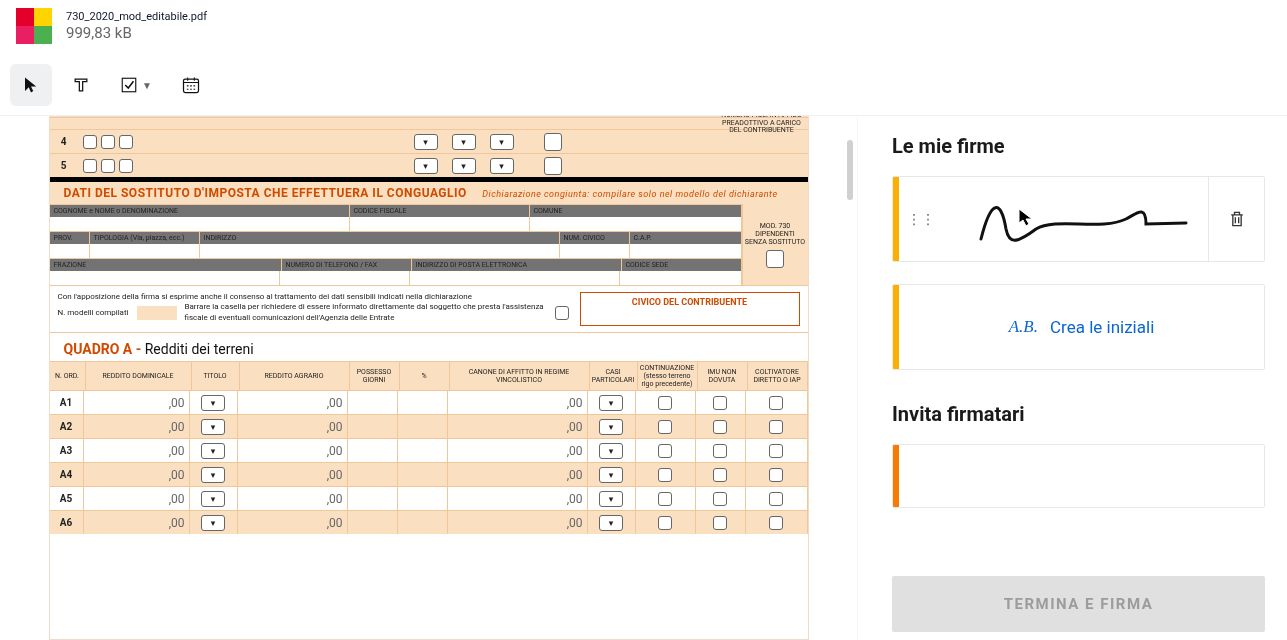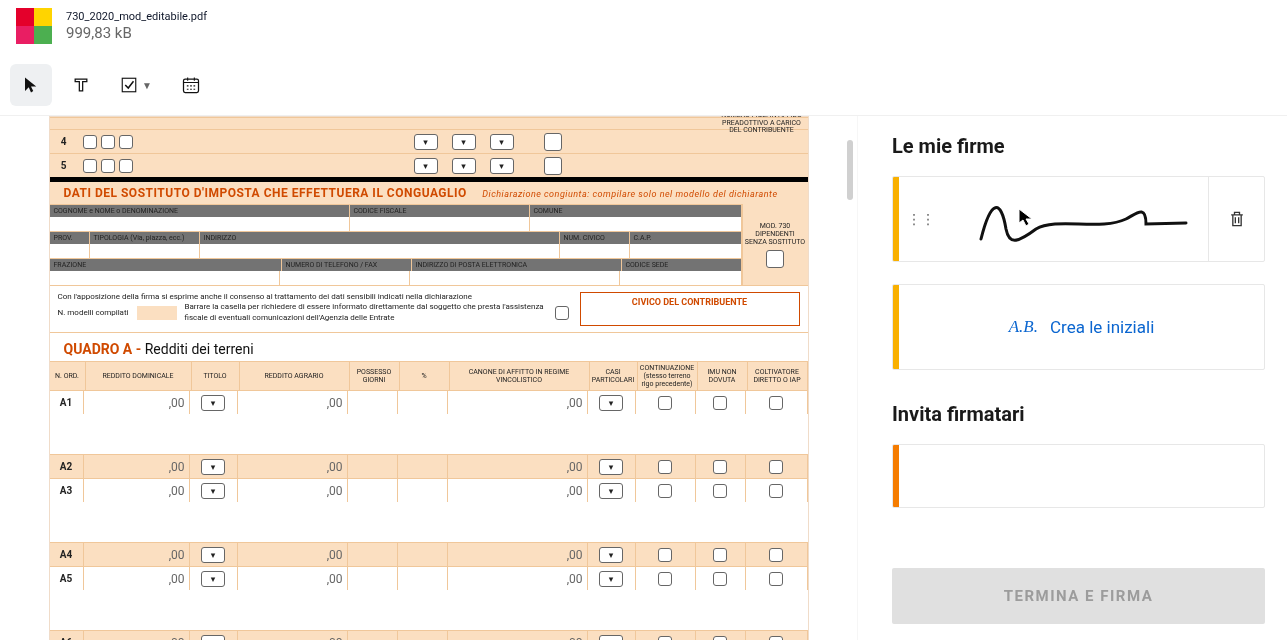--- a/index.html
+++ b/index.html
@@ -45,37 +45,37 @@
   .firma-box { background:#fff; border-top:1px solid #f0c79a; border-bottom:1px solid #f0c79a; padding:6px 8px; font-size:8px; display:flex; gap:10px; }
   .firma-text { flex:1; line-height:1.3; }
   .firma-field { width:220px; border:1px solid #d04a00; text-align:center; padding:4px 6px; color:#d04a00; font-weight:700; font-size:9px; }
 
   .quadro-title { padding:8px 14px 4px; color:#d04a00; font-weight:700; font-size:14px; }
   .quadro-title .sub { font-weight:400; color:#111; font-size:14px; }
 
   .table-hdr { display:flex; background:#fbdfc1; border-top:1px solid #f0c79a; font-size:7px; text-align:center; }
   .th { border-right:1px solid #f0c79a; padding:2px 2px; display:flex; align-items:center; justify-content:center; }
   .tr { display:flex; height:24px; background:#fff; border-top:1px solid #f0c79a; }
-  .tr.odd { background:#fbdfc1;margin-top:40px; }
+  .tr.odd { background:#fbdfc1; }
   .td { border-right:1px solid #f0c79a; display:flex; align-items:center; justify-content:center; font-size:8px; }
   .td .comma { color:#666; font-size:12px; margin-left:auto; padding-right:4px; }
   .a-label { width:34px; font-weight:700; font-size:10px; justify-content:center; }
 
   
   .sb-title { font-size:20px; font-weight:700; margin:10px 0 18px; }
   .card { border:1px solid #e7e7e7; border-radius:2px; display:flex; align-items:center; margin-bottom:22px; height:86px; overflow:hidden; }
   .card .accent { width:6px; align-self:stretch; background:#f9b000; }
   .card .accent.orange { background:#f57c00; }
   .drag-handle { width:44px; display:flex; justify-content:center; color:#666; font-size:14px; }
   .sig-img { flex:1; display:flex; justify-content:center; align-items:center; height:100%; position:relative; }
   .trash { width:56px; display:flex; justify-content:center; align-items:center; border-left:1px solid #e7e7e7; align-self:stretch; }
   .card-action { flex:1; display:flex; align-items:center; justify-content:center; gap:12px; color:#0b66d0; font-size:17px; }
   .card-action .ic-ab { font-style:italic; color:#0b66d0; font-family:Georgia, serif; }
 
-  .finish-btn { margin-top:auto; margin-bottom:16px; height:56px; background:#e0e0e0; color:#9c9c9c; font-size:15px; letter-spacing:1.5px; font-weight:700; display:flex; align-items:center; justify-content:center; border-radius:2px; }
+  .finish-btn { margin-top:auto; margin-bottom:8px; height:56px; background:#e0e0e0; color:#9c9c9c; font-size:15px; letter-spacing:1.5px; font-weight:700; display:flex; align-items:center; justify-content:center; border-radius:2px; }
 
   .small-right-block { width:92px; margin-left:auto; font-size:7px; text-align:center; line-height:1.1; padding:2px; }
 
   .cursor { position:absolute; left:1018px; top:208px; pointer-events:none; }
 </style>
 </head>
 <body>
 
 <div class="header">
   <div class="app-icon">

